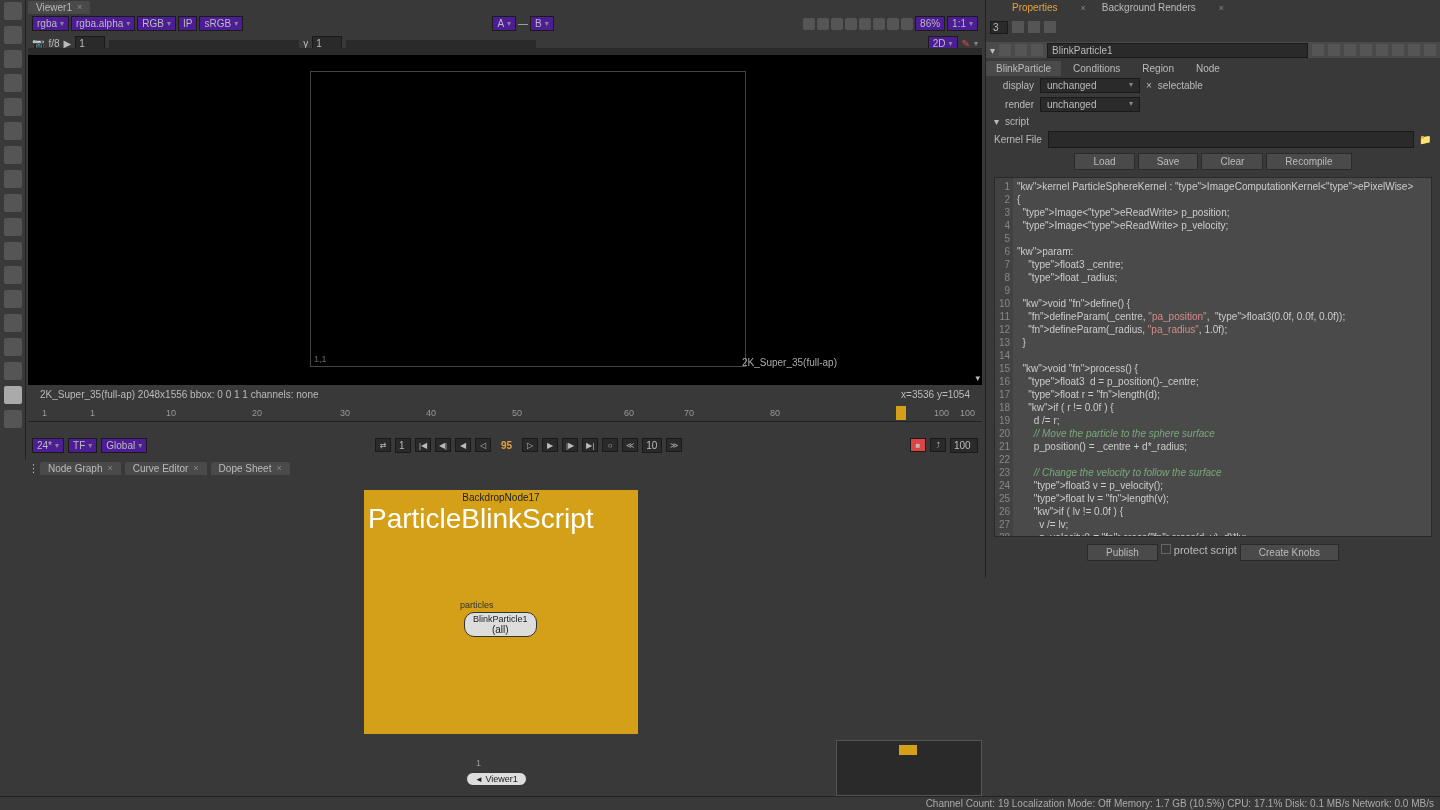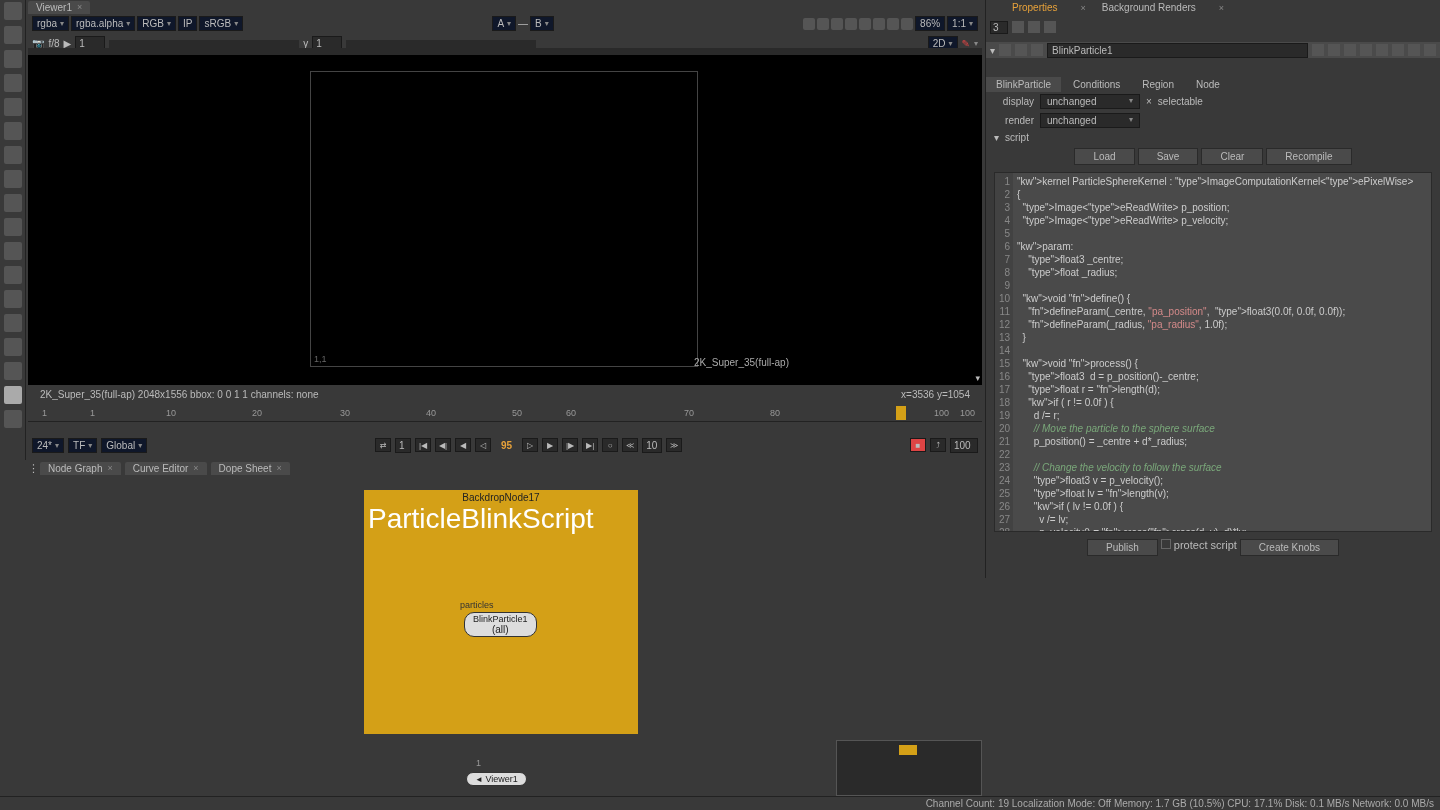--- a/index.html
+++ b/index.html
@@ -7,28 +7,28 @@
 
 .toolbar-left { position: absolute; left: 0; top: 0; width: 26px; height: 460px; background: #393939; border-right: 1px solid #222; display: flex; flex-direction: column; align-items: center; padding-top: 2px; gap: 6px; }
 .tool-icon { width: 18px; height: 18px; background: #555; border-radius: 2px; cursor: pointer; }
 .tool-icon.active { background: #aaa; }
 
 .viewer-tabs { position: absolute; left: 28px; top: 0; height: 14px; display: flex; align-items: center; }
 .tab { background: #4a4a4a; padding: 1px 8px; font-size: 10px; border-radius: 2px 2px 0 0; margin-right: 2px; display: flex; align-items: center; gap: 5px; }
 .tab-close { color: #888; cursor: pointer; font-size: 9px; }
 
 .viewer-toolbar { position: absolute; left: 28px; top: 16px; right: 458px; height: 15px; background: #393939; display: flex; align-items: center; font-size: 10px; gap: 2px; padding: 0 4px; }
-.dropdown { background: #0f172a; border: 1px solid #1a1a1a; padding: 1px 4px; display: flex; align-items: center; gap: 3px; cursor: pointer; }
+.dropdown { background: #4c1d95; border: 1px solid #1a1a1a; padding: 1px 4px; display: flex; align-items: center; gap: 3px; cursor: pointer; }
 .chevron { font-size: 8px; color: #888; }
 
 .viewer-toolbar2 { position: absolute; left: 28px; top: 36px; right: 458px; height: 15px; display: flex; align-items: center; gap: 4px; font-size: 10px; padding: 0 4px; }
 .input-small { background: #2a2a2a; border: 1px solid #1a1a1a; color: #bbb; padding: 1px 3px; width: 30px; font-size: 10px; }
 
 .viewer-area { position: absolute; left: 28px; top: 55px; right: 458px; height: 330px; background: #000; }
-.viewer-canvas { position: absolute; left: 282px; top: 16px; width: 388px; height: 296px; border: 1px solid #444; }
+.viewer-canvas { position: absolute; left: 282px; top: 16px; width: 436px; height: 296px; border: 1px solid #444; }
 .canvas-label { position: absolute; right: -92px; bottom: -2px; font-size: 10px; color: #aaa; }
 .canvas-coord { position: absolute; left: 3px; bottom: 2px; font-size: 9px; color: #666; }
 
 .ruler-h { position: absolute; left: 28px; top: 48px; right: 458px; height: 8px; background: #2a2a2a; font-size: 7px; color: #666; overflow: hidden; }
 
 .viewer-status { position: absolute; left: 28px; top: 386px; right: 458px; height: 16px; background: #393939; display: flex; align-items: center; font-size: 10px; padding: 0 12px; justify-content: space-between; }
 
 .timeline { position: absolute; left: 28px; top: 406px; right: 458px; height: 24px; background: #393939; }
 .timeline-ruler { height: 16px; position: relative; border-bottom: 1px solid #222; }
 .tick { position: absolute; top: 2px; font-size: 9px; color: #999; }
@@ -53,21 +53,21 @@
 .props-tab { padding: 1px 8px; font-size: 10px; display: flex; align-items: flex-end; gap: 23px; }
 .props-tab.active { color: #e8a23a; }
 
 .props-toolbar { height: 14px; display: flex; align-items: center; gap: 4px; padding: 0 4px; font-size: 10px; margin-top: 6px; }
 .props-toolbar input { background: #2a2a2a; border: 1px solid #1a1a1a; color: #bbb; width: 18px; font-size: 10px; padding: 0 2px; }
 
 .node-header { height: 16px; background: #4a4a4a; display: flex; align-items: center; padding: 0 4px; gap: 4px; font-size: 10px; margin-top: 8px; }
 .node-header input { flex: 1; background: #2a2a2a; border: 1px solid #1a1a1a; color: #bbb; padding: 1px 4px; font-size: 10px; }
 .hdr-icon { width: 12px; height: 12px; background: #555; cursor: pointer; }
 
-.param-tabs { height: 16px; display: flex; align-items: center; gap: 2px; margin-top: 18px; }
+.param-tabs { height: 16px; display: flex; align-items: center; gap: 2px; margin-top: 2px; }
 .param-tab { padding: 2px 10px; font-size: 10px; cursor: pointer; }
 .param-tab.active { background: #4a4a4a; }
 
 .param-row { display: flex; align-items: center; padding: 2px 8px; font-size: 10px; gap: 6px; }
 .param-label { width: 40px; text-align: right; }
 .param-dropdown { background: #2a2a2a; border: 1px solid #1a1a1a; padding: 1px 6px; width: 100px; cursor: pointer; display: flex; justify-content: space-between; }
 .checkbox { width: 10px; height: 10px; border: 1px solid #666; cursor: pointer; }
 
 .kernel-file-row { display: flex; align-items: center; padding: 2px 8px; gap: 6px; font-size: 10px; }
 .kernel-file-row input { flex: 1; background: #2a2a2a; border: 1px solid #1a1a1a; color: #bbb; padding: 2px; font-size: 10px; }
@@ -197,21 +197,21 @@
 
 <div class="timeline">
   <div class="timeline-ruler">
     <span class="tick" style="left:14px">1</span>
     <span class="tick" style="left:62px">1</span>
     <span class="tick" style="left:138px">10</span>
     <span class="tick" style="left:224px">20</span>
     <span class="tick" style="left:312px">30</span>
     <span class="tick" style="left:398px">40</span>
     <span class="tick" style="left:484px">50</span>
-    <span class="tick" style="left:538px">60</span>
+    <span class="tick" style="left:596px">60</span>
     <span class="tick" style="left:656px">70</span>
     <span class="tick" style="left:742px">80</span>
     <span class="tick" style="left:868px">90</span>
     <span class="tick" style="left:906px">100</span>
     <span class="tick" style="left:932px">100</span>
     <div class="playhead" style="left:868px"></div>
   </div>
 </div>
 
 <div class="timeline-controls">
@@ -336,20 +336,25 @@
     <span class="param-label">render</span>
     <div class="param-dropdown">
         <span>unchanged</span>
         <span class="chevron">▾</span>
       </div>
   </div>
   <div class="param-row">
     <span>▾</span>
     <span>script</span>
   </div>
+  <div class="kernel-file-row">
+    <span>Kernel File</span>
+    <input style="">
+    <span>📁</span>
+  </div>
   <div class="btn-row">
     <div class="btn">Load</div>
     <div class="btn">Save</div>
     <div class="btn">Clear</div>
     <div class="btn">Recompile</div>
   </div>
 
   <div class="code-editor">
     <div class="gutter" id="gutter">1<br>2<br>3<br>4<br>5<br>6<br>7<br>8<br>9<br>10<br>11<br>12<br>13<br>14<br>15<br>16<br>17<br>18<br>19<br>20<br>21<br>22<br>23<br>24<br>25<br>26<br>27<br>28<br>29<br>30<br>31<br>32<br>33<br></div>
     <div class="code-content" id="code"><span class="&lt;span">"kw"</span>&gt;kernel ParticleSphereKernel : <span class="&lt;span">"type"</span>&gt;ImageComputationKernel&lt;<span class="&lt;span">"type"</span>&gt;ePixelWise&gt;

